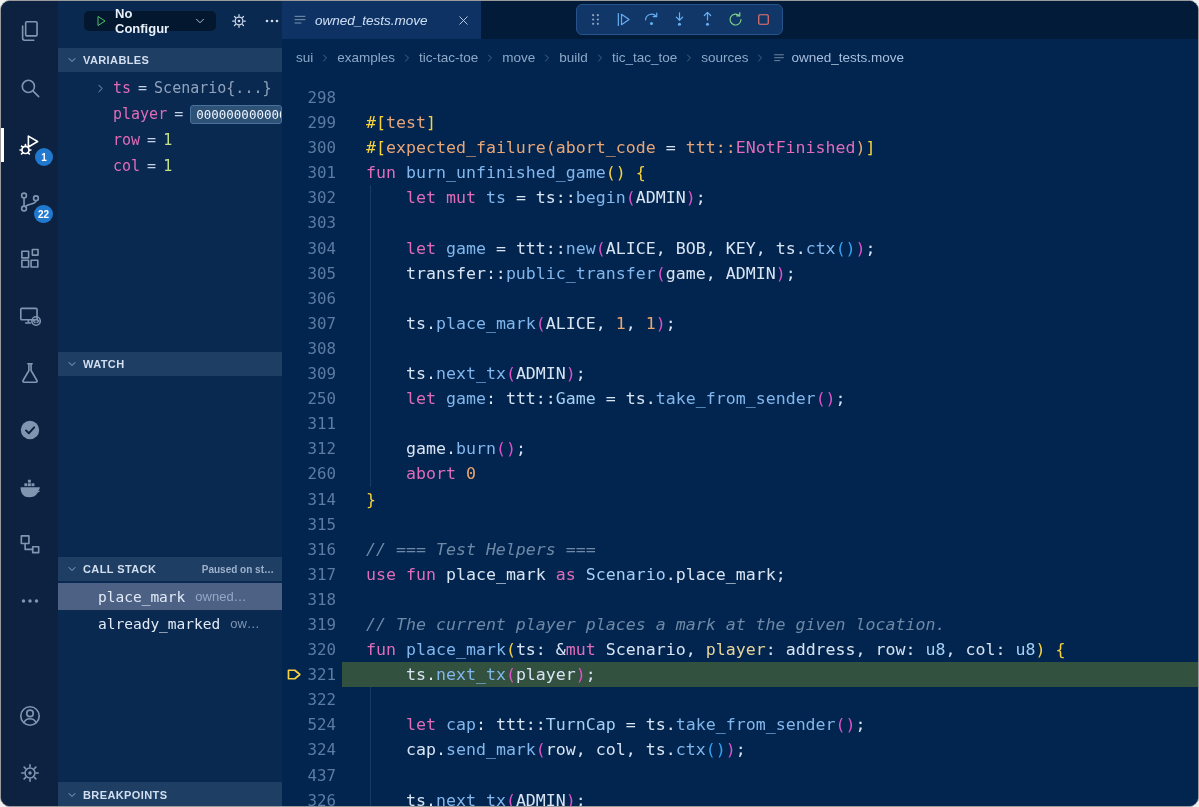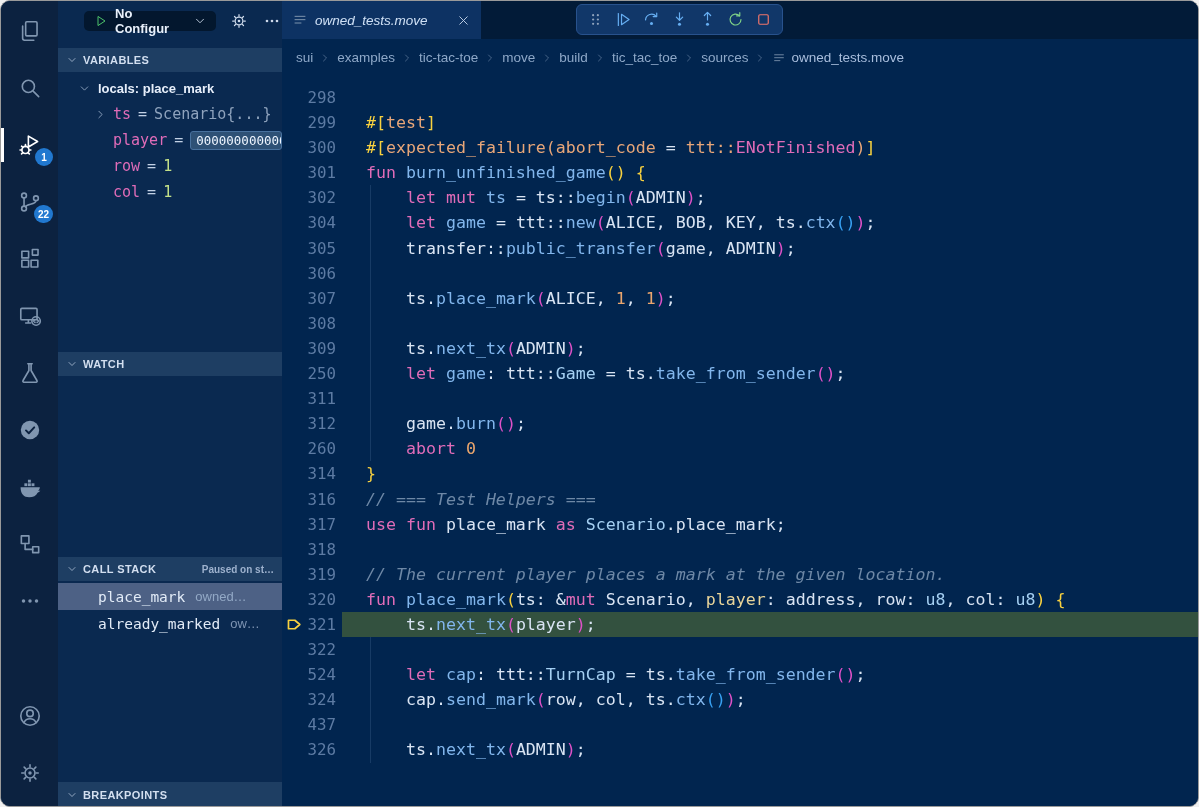--- a/index.html
+++ b/index.html
@@ -248,28 +248,20 @@
     <div class="hdr hdr-vars">
       <span class="icon-slot" style="display:flex">
           <svg viewBox="0 0 24 24" fill="none" stroke="currentColor" stroke-width="1.5" stroke-linecap="round" stroke-linejoin="round">
             <path d="M6 9l6 6 6-6"></path>
           </svg>
         </span>
       <span>VARIABLES</span>
     </div>
 
     <div class="var-rows">
-      <div class="vrow scope">
-        <span class="twisty icon-slot">
-            <svg viewBox="0 0 24 24" fill="none" stroke="currentColor" stroke-width="1.5" stroke-linecap="round" stroke-linejoin="round">
-              <path d="M6 9l6 6 6-6"></path>
-            </svg>
-          </span>
-        <span>locals: place_mark</span>
-      </div>
       <div class="vrow">
         <span class="twisty icon-slot">
             <svg viewBox="0 0 24 24" fill="none" stroke="currentColor" stroke-width="1.5" stroke-linecap="round" stroke-linejoin="round">
               <path d="M9 6l6 6-6 6"></path>
             </svg>
           </span>
         <span class="vname">ts</span>
         <span class="veq">=</span>
         <span class="vmuted">Scenario{...}</span>
       </div>
@@ -474,20 +466,27 @@
           </div>
         </div>
         <div class="cl">
           <div class="g"><span>302</span></div>
           <div class="t">
             <span class="guide"></span>
             <pre><span class="c-txt">    </span><span class="c-kw">let mut </span><span class="c-fn">ts</span><span class="c-txt"> = ts::</span><span class="c-fn">begin</span><span class="c-m">(</span><span class="c-txt">ADMIN</span><span class="c-m">)</span><span class="c-txt">;</span></pre>
           </div>
         </div>
         <div class="cl">
+          <div class="g"><span>303</span></div>
+          <div class="t">
+            <span class="guide"></span>
+            <pre></pre>
+          </div>
+        </div>
+        <div class="cl">
           <div class="g"><span>304</span></div>
           <div class="t">
             <span class="guide"></span>
             <pre><span class="c-txt">    </span><span class="c-kw">let </span><span class="c-fn">game</span><span class="c-txt"> = ttt::</span><span class="c-fn">new</span><span class="c-m">(</span><span class="c-txt">ALICE, BOB, KEY, ts.</span><span class="c-fn">ctx</span><span class="c-b">()</span><span class="c-m">)</span><span class="c-txt">;</span></pre>
           </div>
         </div>
         <div class="cl">
           <div class="g"><span>305</span></div>
           <div class="t">
             <span class="guide"></span>
@@ -547,20 +546,26 @@
           <div class="g"><span>260</span></div>
           <div class="t">
             <span class="guide"></span>
             <pre><span class="c-txt">    </span><span class="c-kw">abort </span><span class="c-num">0</span></pre>
           </div>
         </div>
         <div class="cl">
           <div class="g"><span>314</span></div>
           <div class="t">
             <pre><span class="c-y">}</span></pre>
+          </div>
+        </div>
+        <div class="cl">
+          <div class="g"><span>315</span></div>
+          <div class="t">
+            <pre></pre>
           </div>
         </div>
         <div class="cl">
           <div class="g"><span>316</span></div>
           <div class="t">
             <pre><span class="c-cm">// === Test Helpers ===</span></pre>
           </div>
         </div>
         <div class="cl">
           <div class="g"><span>317</span></div>

